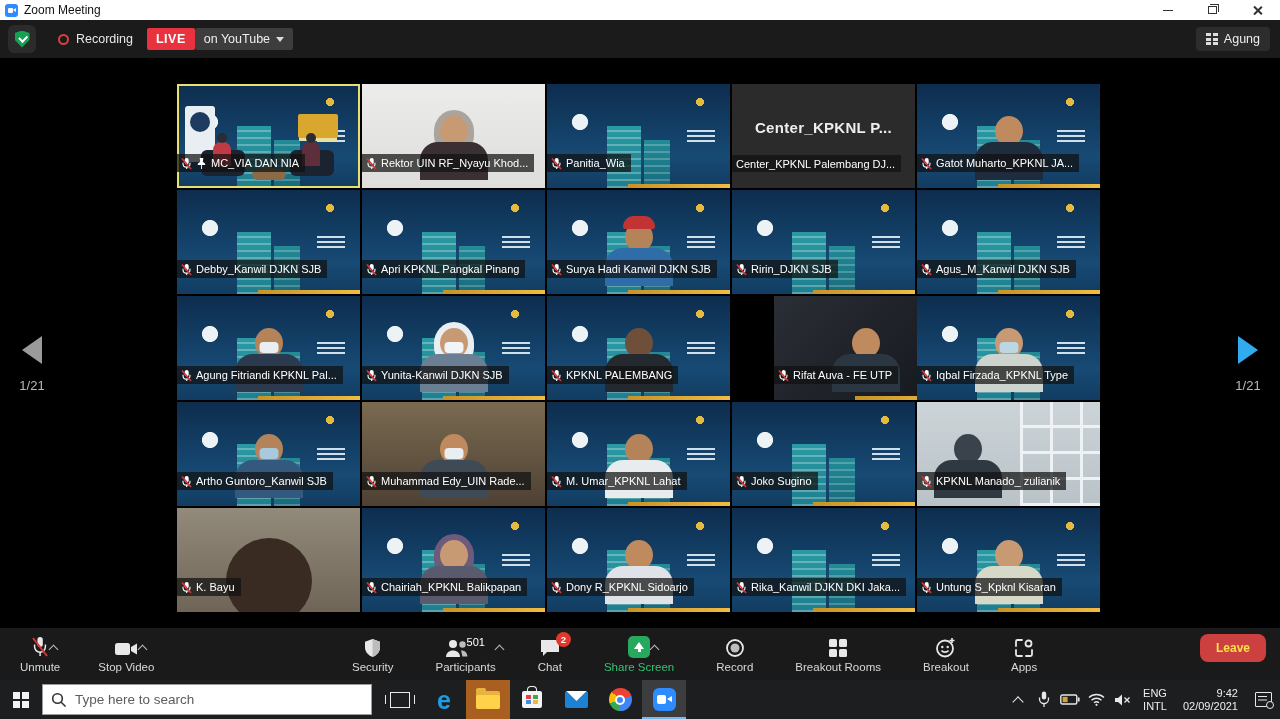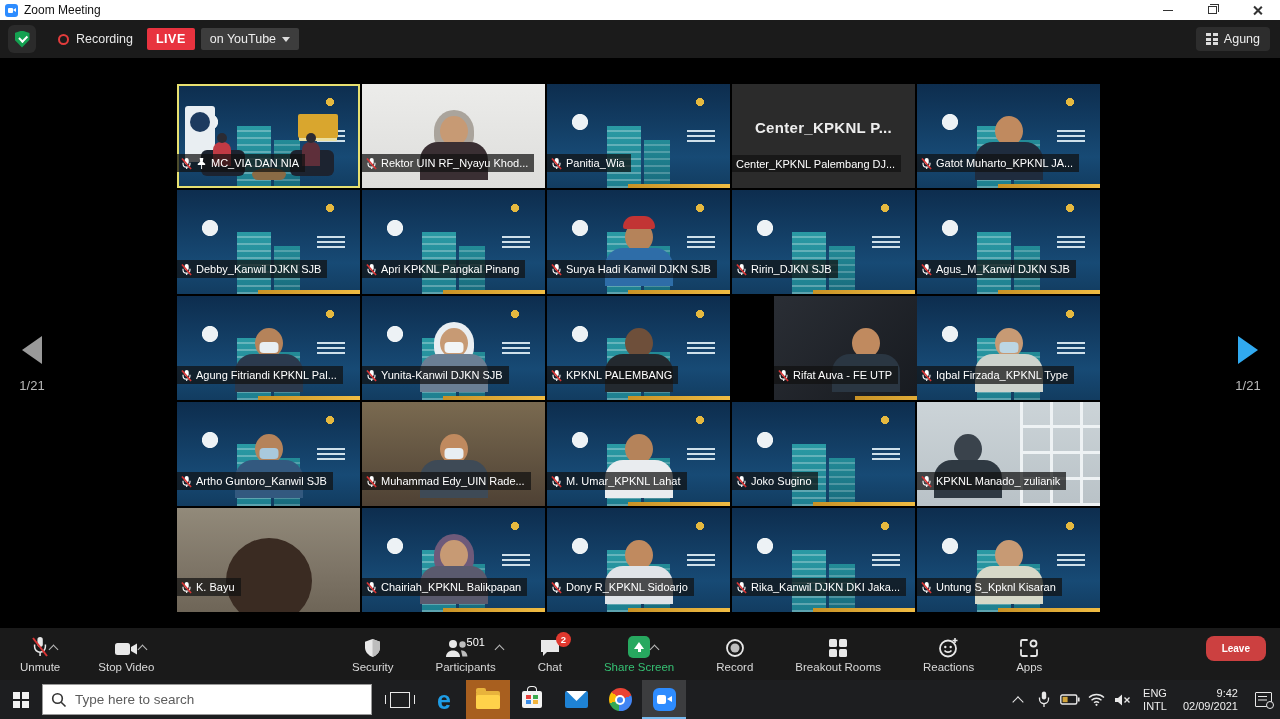--- a/index.html
+++ b/index.html
@@ -109,21 +109,21 @@
   .tb-right{position:absolute;right:14px;top:10px;}
   .tcaret{position:absolute;top:8px;right:-8px;width:7px;height:7px;}
   .tcaret:before{content:"";position:absolute;left:0;top:2px;width:6px;height:6px;border-left:1.5px solid #bbb;border-top:1.5px solid #bbb;transform:rotate(45deg);}
   .iconbox{height:22px;display:flex;align-items:flex-end;justify-content:center;position:relative;}
   .pcount{position:absolute;left:24px;top:0;font-size:11px;color:#fff;}
   .chatbadge{position:absolute;right:-10px;top:-4px;background:#e0382e;color:#fff;font-size:9.5px;min-width:15px;height:15px;border-radius:8px;display:flex;align-items:center;justify-content:center;font-weight:bold;}
   .sharebox{width:22px;height:22px;background:#27a85f;border-radius:5px;display:flex;align-items:center;justify-content:center;}
   .sharebox:before{content:"";width:0;height:0;border-left:5px solid transparent;border-right:5px solid transparent;border-bottom:7px solid #fff;margin-bottom:3px;}
   .sharebox:after{content:"";position:absolute;width:3px;height:6px;background:#fff;margin-top:5px;}
   .share-label{color:#35c173;}
-  .leavebtn{background:#cc4040;color:#ffffff;font-size:10px;font-weight:bold;padding:7px 16px;border-radius:8px;}
+  .leavebtn{background:#cc4040;color:#fde047;font-size:12px;font-weight:bold;padding:7px 16px;border-radius:8px;}
   
   #taskbar{position:absolute;left:0;top:680px;width:1280px;height:39px;background:#1d1e20;display:flex;align-items:center;z-index:60;}
   .tk-start{width:42px;height:39px;display:flex;align-items:center;justify-content:center;}
   .winlogo{width:16px;height:16px;background:
      linear-gradient(#f2f2f2,#f2f2f2) 0 0/7px 7px no-repeat,linear-gradient(#f2f2f2,#f2f2f2) 9px 0/7px 7px no-repeat,
      linear-gradient(#f2f2f2,#f2f2f2) 0 9px/7px 7px no-repeat,linear-gradient(#f2f2f2,#f2f2f2) 9px 9px/7px 7px no-repeat;}
   .tk-search{width:330px;height:31px;background:#fff;border:1px solid #9a9a9a;display:flex;align-items:center;gap:8px;padding:0 8px;}
   .tk-search input{border:none;outline:none;font-size:13.5px;color:#222;width:260px;background:transparent;}
   .tk-search input::placeholder{color:#5c5c5c;}
   .tkicon{width:44px;height:39px;display:flex;align-items:center;justify-content:center;position:relative;}
@@ -178,21 +178,21 @@
   </div>
 </div>
 
 <div id="meetbar">
   <div class="shieldbtn">
       <div class="shield"></div>
     </div>
   <div class="recdot"></div>
   <span class="rectext">Recording</span>
   <span class="livebadge">LIVE</span>
-  <div class="ytbadge" style="margin-left:6px;">
+  <div class="ytbadge" style="">
     <span>on YouTube</span>
     <div class="caret-down"></div>
   </div>
   <div class="viewbtn">
     <div class="gridglyph"></div>
     <span>Agung</span>
   </div>
 </div>
 
 <div id="main">
@@ -718,21 +718,21 @@
     <div class="tbtn">
       <div class="iconbox">
         <svg width="22" height="21" viewBox="0 0 22 21">
           <circle cx="10" cy="11.5" r="8" fill="none" stroke="#e8e8e8" stroke-width="1.8"></circle>
           <circle cx="7.3" cy="10" r="1.2" fill="#e8e8e8"></circle>
             <circle cx="12.7" cy="10" r="1.2" fill="#e8e8e8"></circle>
           <path d="M6.5 13.5a4.5 4.5 0 0 0 7 0" stroke="#e8e8e8" stroke-width="1.6" fill="none"></path>
           <path d="M17 1v5M14.5 3.5h5" stroke="#e8e8e8" stroke-width="1.6"></path>
         </svg>
       </div>
-      <span>Reactions</span>
+      <span>Breakout</span>
     </div>
     <div class="tbtn">
       <div class="iconbox">
         <svg width="20" height="20" viewBox="0 0 20 20">
           <path d="M8 2H3.5A1.5 1.5 0 0 0 2 3.5V8M2 12v4.5A1.5 1.5 0 0 0 3.5 18H8M12 18h4.5a1.5 1.5 0 0 0 1.5-1.5V12" stroke="#e8e8e8" stroke-width="1.8" fill="none" stroke-linecap="round"></path>
           <circle cx="14.5" cy="5.5" r="3" fill="none" stroke="#e8e8e8" stroke-width="1.8"></circle>
         </svg>
       </div>
       <span>Apps</span>
     </div>

